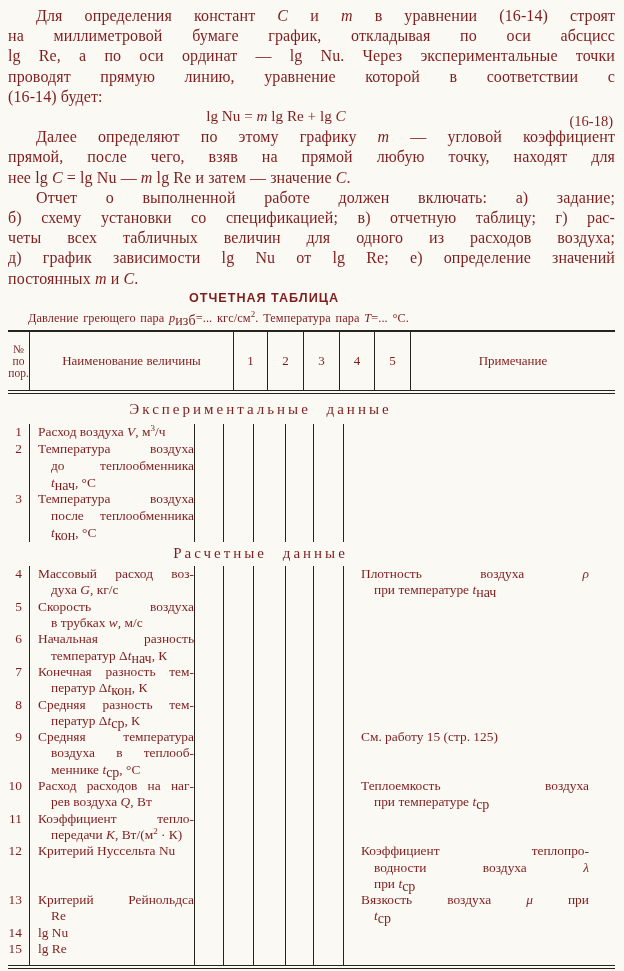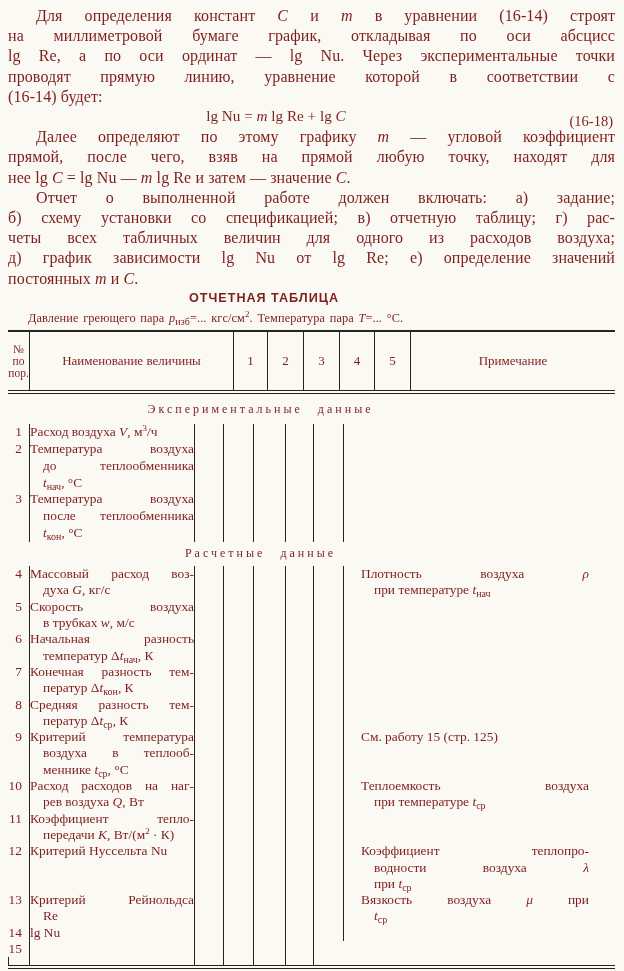--- a/index.html
+++ b/index.html
@@ -1,20 +1,20 @@
 <!DOCTYPE html>
 <html><head>
 <meta charset="utf-8">
 <style>
   html,body{margin:0;padding:0;background:#e6e5e0;}
   .page{position:relative;width:624px;height:971px;margin:0;background:#faf9f4;color:#7f1d1d;
         font-family:"Liberation Serif",serif;box-sizing:border-box;padding:6px 9px 0 8px;overflow:hidden;}
   i{font-style:italic;}
   sup{font-size:9px;line-height:0;vertical-align:super;}
-  sub{font-size:10px;line-height:0;vertical-align:baseline;position:relative;top:3px;}
+  sub{font-size:14px;line-height:0;vertical-align:baseline;position:relative;top:3px;}
 
   
   .para{font-size:16px;line-height:20.2px;}
   .tline{text-align:justify;text-align-last:justify;letter-spacing:.1px;}
   .tline.lastln{text-align-last:left;}
   .tline.first{text-indent:28px;}
 
   
   .eq{position:relative;height:20.2px;font-size:15.2px;}
   .eq-f{position:absolute;left:12px;width:512px;text-align:center;}
@@ -26,30 +26,30 @@
   .table-subtitle{font-size:12.3px;margin-top:5px;padding-left:20px;line-height:15px;letter-spacing:.1px;word-spacing:1.5px;}
 
   
   .report-table{margin-top:4px;border-bottom:4px double #26241f;}
   .thead{display:grid;grid-template-columns:21px 204px 34px 36px 36px 35px 36px 1fr;
          border-top:2px solid #26241f;border-bottom:4px double #26241f;height:58px;font-size:13px;}
   .hcell{display:flex;flex-direction:column;align-items:center;justify-content:center;text-align:center;line-height:14px;}
   .bl{border-left:1px solid #26241f;}
   .num-head{font-size:11.5px;line-height:12px;}
 
-  .section-heading{width:505px;text-align:center;font-size:12px;letter-spacing:3px;word-spacing:9px;line-height:17px;}
+  .section-heading{width:505px;text-align:center;font-size:15px;letter-spacing:3px;word-spacing:9px;line-height:17px;}
   .section-heading.s0{margin:7px 0 6px 0;}
   .section-heading.s1{margin:3px 0 4px 0;}
 
   .body-grid{display:grid;grid-template-columns:21px 165px 29px 30px 32px 28px 30px 1fr;font-size:13.4px;}
   .body-grid.s0{line-height:16.9px;}
   .body-grid.s1{line-height:16.3px;}
   .bcell{min-height:1px;}
   .num-cell{text-align:right;padding-right:7px;}
-  .name-cell{padding-left:0;}
+  .name-cell{padding-left:8px;}
   .note-cell{padding-left:17px;padding-right:26px;}
   .ln{text-align:justify;text-align-last:justify;}
   .ln.cont{padding-left:13px;}
   .ln.lastln{text-align-last:left;}
   .pad{height:8px;}
 </style>
 </head>
 <body>
 
 <div class="page">
@@ -191,21 +191,21 @@
             <div class="ln cont lastln">ператур Δ<i>t</i><sub>ср</sub>, К</div>
           </div>
           <div class="bcell data-cell bl"></div>
           <div class="bcell data-cell bl"></div>
           <div class="bcell data-cell bl"></div>
           <div class="bcell data-cell bl"></div>
           <div class="bcell data-cell bl"></div>
           <div class="bcell note-cell bl"></div>
           <div class="bcell num-cell">9</div>
           <div class="bcell name-cell bl">
-            <div class="ln">Критерий температура</div>
+            <div class="ln">Средняя температура</div>
             <div class="ln cont">воздуха в теплооб-</div>
             <div class="ln cont lastln">меннике <i>t</i><sub>ср</sub>, °C</div>
           </div>
           <div class="bcell data-cell bl"></div>
           <div class="bcell data-cell bl"></div>
           <div class="bcell data-cell bl"></div>
           <div class="bcell data-cell bl"></div>
           <div class="bcell data-cell bl"></div>
           <div class="bcell note-cell bl">
             <div class="ln lastln">См. работу 15 (стр. 125)</div>
@@ -267,20 +267,23 @@
           <div class="bcell name-cell bl">
             <div class="ln lastln">lg Nu</div>
           </div>
           <div class="bcell data-cell bl"></div>
           <div class="bcell data-cell bl"></div>
           <div class="bcell data-cell bl"></div>
           <div class="bcell data-cell bl"></div>
           <div class="bcell data-cell bl"></div>
           <div class="bcell note-cell bl"></div>
           <div class="bcell num-cell">15</div>
+          <div class="bcell name-cell bl">
+            <div class="ln lastln">lg Re</div>
+          </div>
           <div class="bcell data-cell bl"></div>
           <div class="bcell data-cell bl"></div>
           <div class="bcell data-cell bl"></div>
           <div class="bcell data-cell bl"></div>
           <div class="bcell data-cell bl"></div>
           <div class="bcell note-cell bl"></div>
           <div class="bcell pad"></div>
           <div class="bcell pad bl"></div>
           <div class="bcell pad bl"></div>
           <div class="bcell pad bl"></div>

